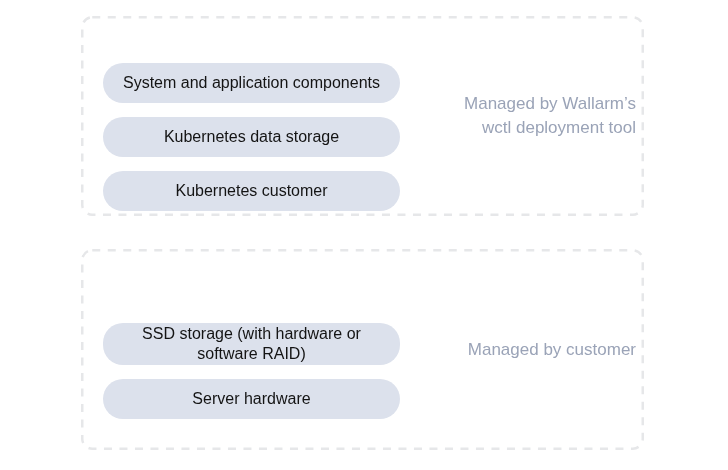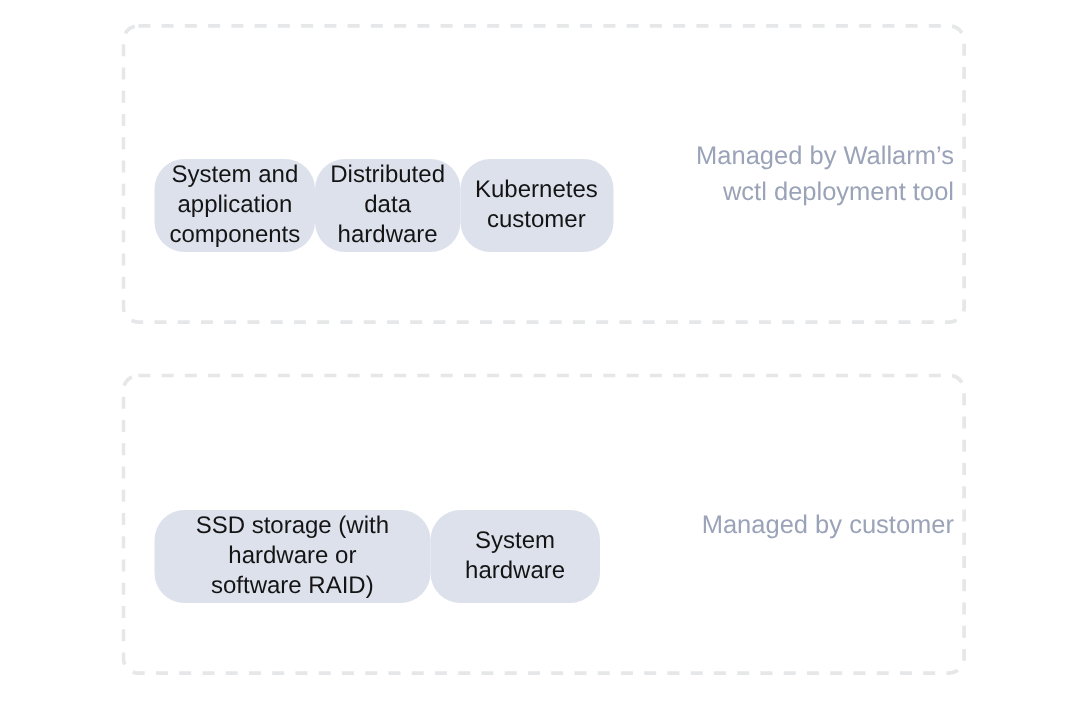--- a/index.html
+++ b/index.html
@@ -34,21 +34,22 @@
   .group-content {
     position: relative;
     height: 100%;
     display: flex;
     align-items: center;
     padding-left: 22px;
   }
   .pill-stack {
     width: 297px;
     display: flex;
-    flex-direction: row;
+    flex-direction: column;
+    gap: 14px;
     margin-top: 42px;
   }
   .pill {
     min-height: 40px;
     background: var(--pill-bg);
     border-radius: 20px;
     display: flex;
     align-items: center;
     justify-content: center;
     text-align: center;
@@ -73,35 +74,35 @@
 
 <div>
 
   <section class="group group-top">
     <svg class="dash-svg" width="563" height="200" aria-hidden="true">
       <rect x="1.25" y="1.25" width="560.5" height="197.5" rx="10" fill="none" stroke="currentColor" stroke-width="2.5" stroke-dasharray="8 7.5"></rect>
     </svg>
     <div class="group-content">
       <div class="pill-stack">
         <div class="pill">System and application components</div>
-        <div class="pill">Distributed data hardware</div>
+        <div class="pill">Kubernetes data storage</div>
         <div class="pill">Kubernetes customer</div>
       </div>
       <div class="group-label">Managed by Wallarm’s
 wctl deployment tool</div>
     </div>
   </section>
 
   <section class="group group-bottom">
     <svg class="dash-svg" width="563" height="201" aria-hidden="true">
       <rect x="1.25" y="1.25" width="560.5" height="198.5" rx="10" fill="none" stroke="currentColor" stroke-width="2.5" stroke-dasharray="8 7.5"></rect>
     </svg>
     <div class="group-content">
       <div class="pill-stack">
         <div class="pill">SSD storage (with hardware or
 software RAID)</div>
-        <div class="pill">System hardware</div>
+        <div class="pill">Server hardware</div>
       </div>
       <div class="group-label">Managed by customer</div>
     </div>
   </section>
 
 </div>
 
 </body></html>

